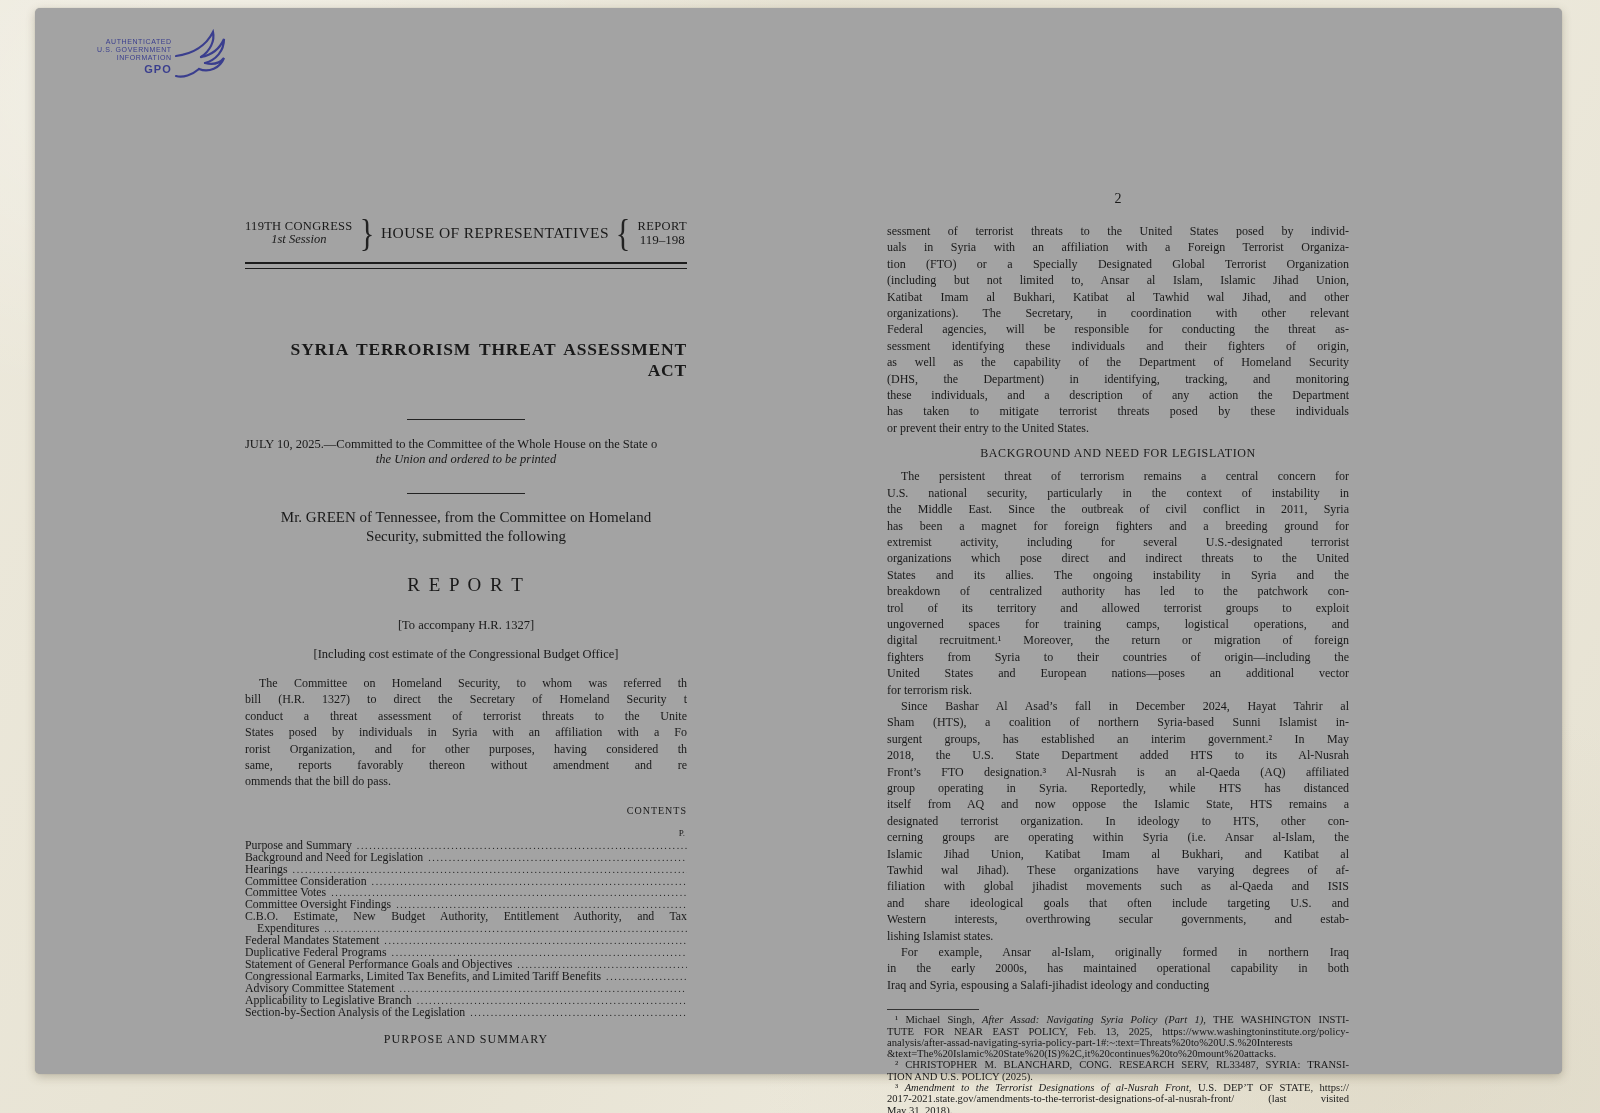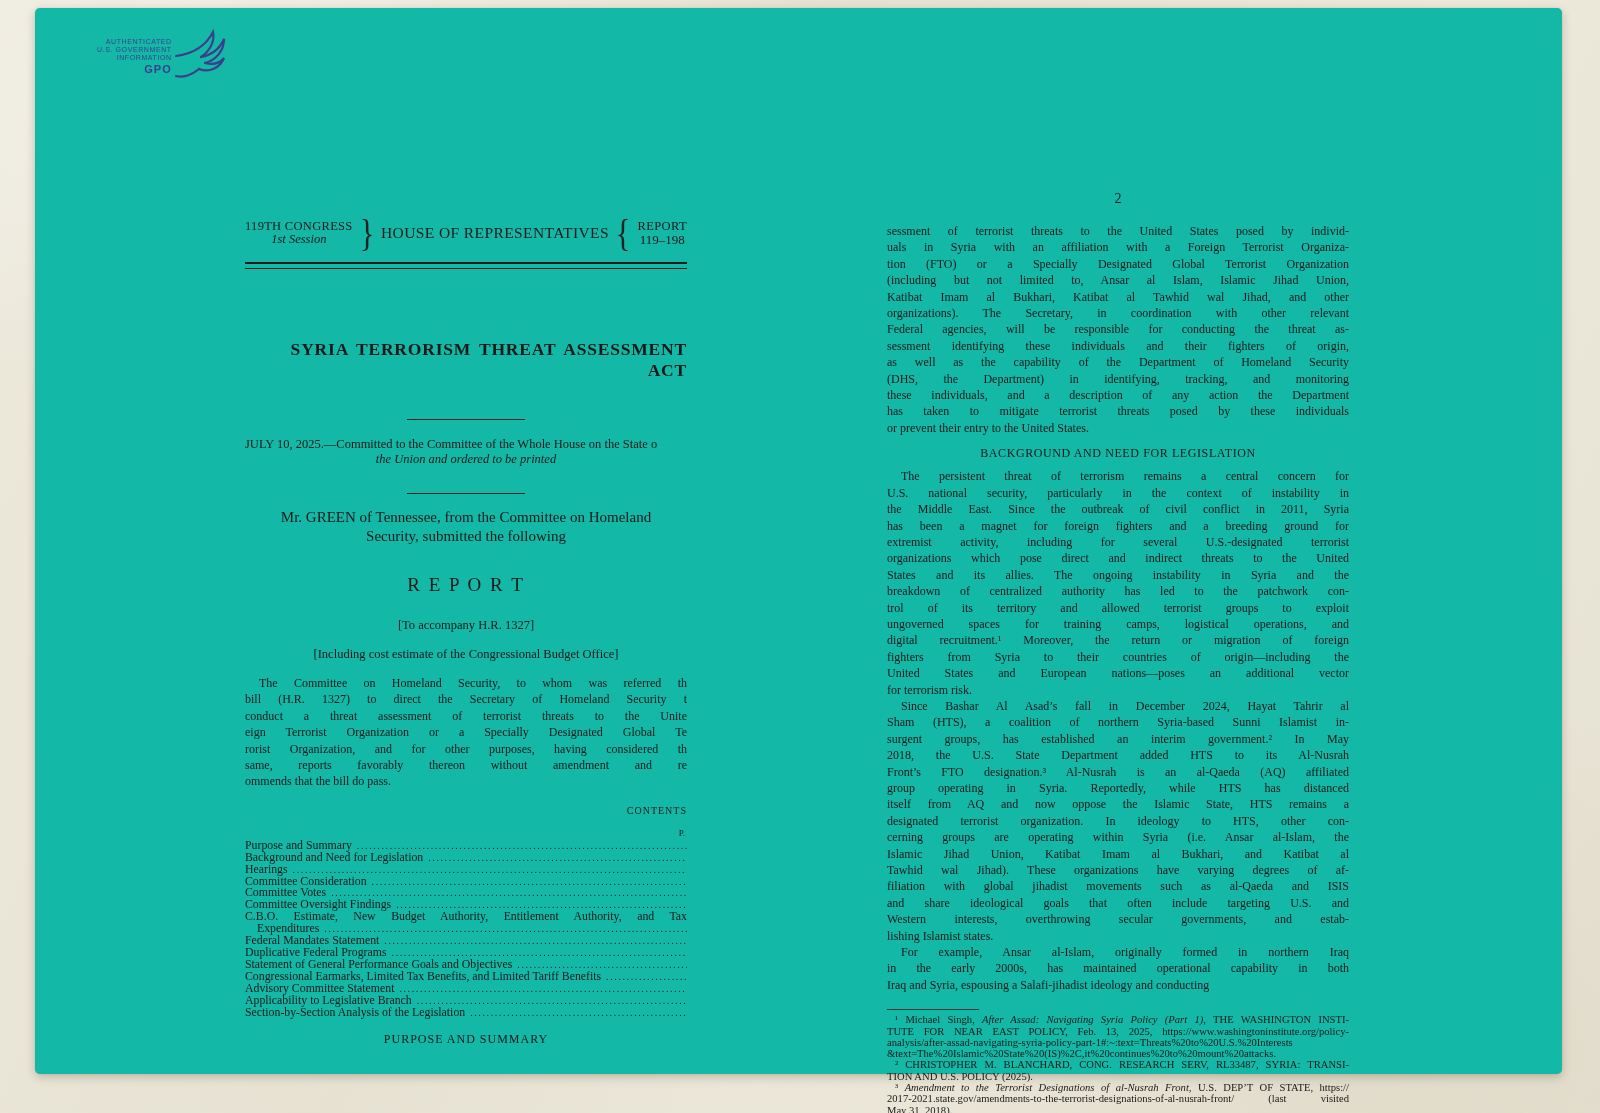--- a/index.html
+++ b/index.html
@@ -7,21 +7,21 @@
     width:1600px; height:1113px; position:relative; overflow:hidden;
     background-color:#eae6d7;
     background-image:
       radial-gradient(ellipse 900px 500px at 15% 8%, rgba(255,255,255,.35), transparent 65%),
       radial-gradient(ellipse 1000px 600px at 85% 95%, rgba(210,202,180,.35), transparent 60%),
       linear-gradient(115deg, rgba(255,255,255,.12) 0%, rgba(205,198,178,.12) 40%, rgba(255,255,255,.10) 70%, rgba(203,196,176,.14) 100%);
     font-family:"Liberation Serif", serif; color:#191919;
   }
   .sheet {
     position:absolute; left:35px; top:8px; width:1527px; height:1066px;
-    background:#14b8a6; border-radius:5px;
+    background:#a3a3a3; border-radius:5px;
     box-shadow:0 3px 10px rgba(90,80,55,.30), 0 0 1px rgba(0,0,0,.25);
   }
   
   .gpo { position:absolute; left:62px; top:20px; display:flex; align-items:flex-start; }
   .gpo-text { text-align:right; color:#3a3e8e; font-family:"Liberation Sans", sans-serif;
     font-size:7px; line-height:8px; letter-spacing:.6px; margin-top:10px; }
   .gpo-gpo { font-size:11px; letter-spacing:1px; margin-top:3px; font-weight:bold; }
   
   .page1 { position:absolute; left:210px; top:203px; width:442px; height:850px; overflow:hidden; }
   .page2 { position:absolute; left:852px; top:183px; width:462px; }
@@ -130,21 +130,21 @@
     </div>
 
     <div class="report-heading">R E P O R T</div>
     <div class="accompany">[To accompany H.R. 1327]</div>
     <div class="cost">[Including cost estimate of the Congressional Budget Office]</div>
 
     <div class="para">
         <div class="tline ind"><span>The Committee on Homeland Security, to whom was referred th</span></div>
         <div class="tline"><span>bill (H.R. 1327) to direct the Secretary of Homeland Security t</span></div>
         <div class="tline"><span>conduct a threat assessment of terrorist threats to the Unite</span></div>
-        <div class="tline"><span>eign Terrorist Organization or a Specially Designated Global Te</span></div>
+        <div class="tline"><span>States posed by individuals in Syria with an affiliation with a Fo</span></div>
         <div class="tline"><span>rorist Organization, and for other purposes, having considered th</span></div>
         <div class="tline"><span>same, reports favorably thereon without amendment and re</span></div>
         <div class="tline nj"><span>ommends that the bill do pass.</span></div>
       </div>
 
     <div class="contents-heading">CONTENTS</div>
     <div class="toc-pagecol">P.</div>
     <div class="toc">
         <div class="toc-row">
           <span class="toc-text">Purpose and Summary</span>

